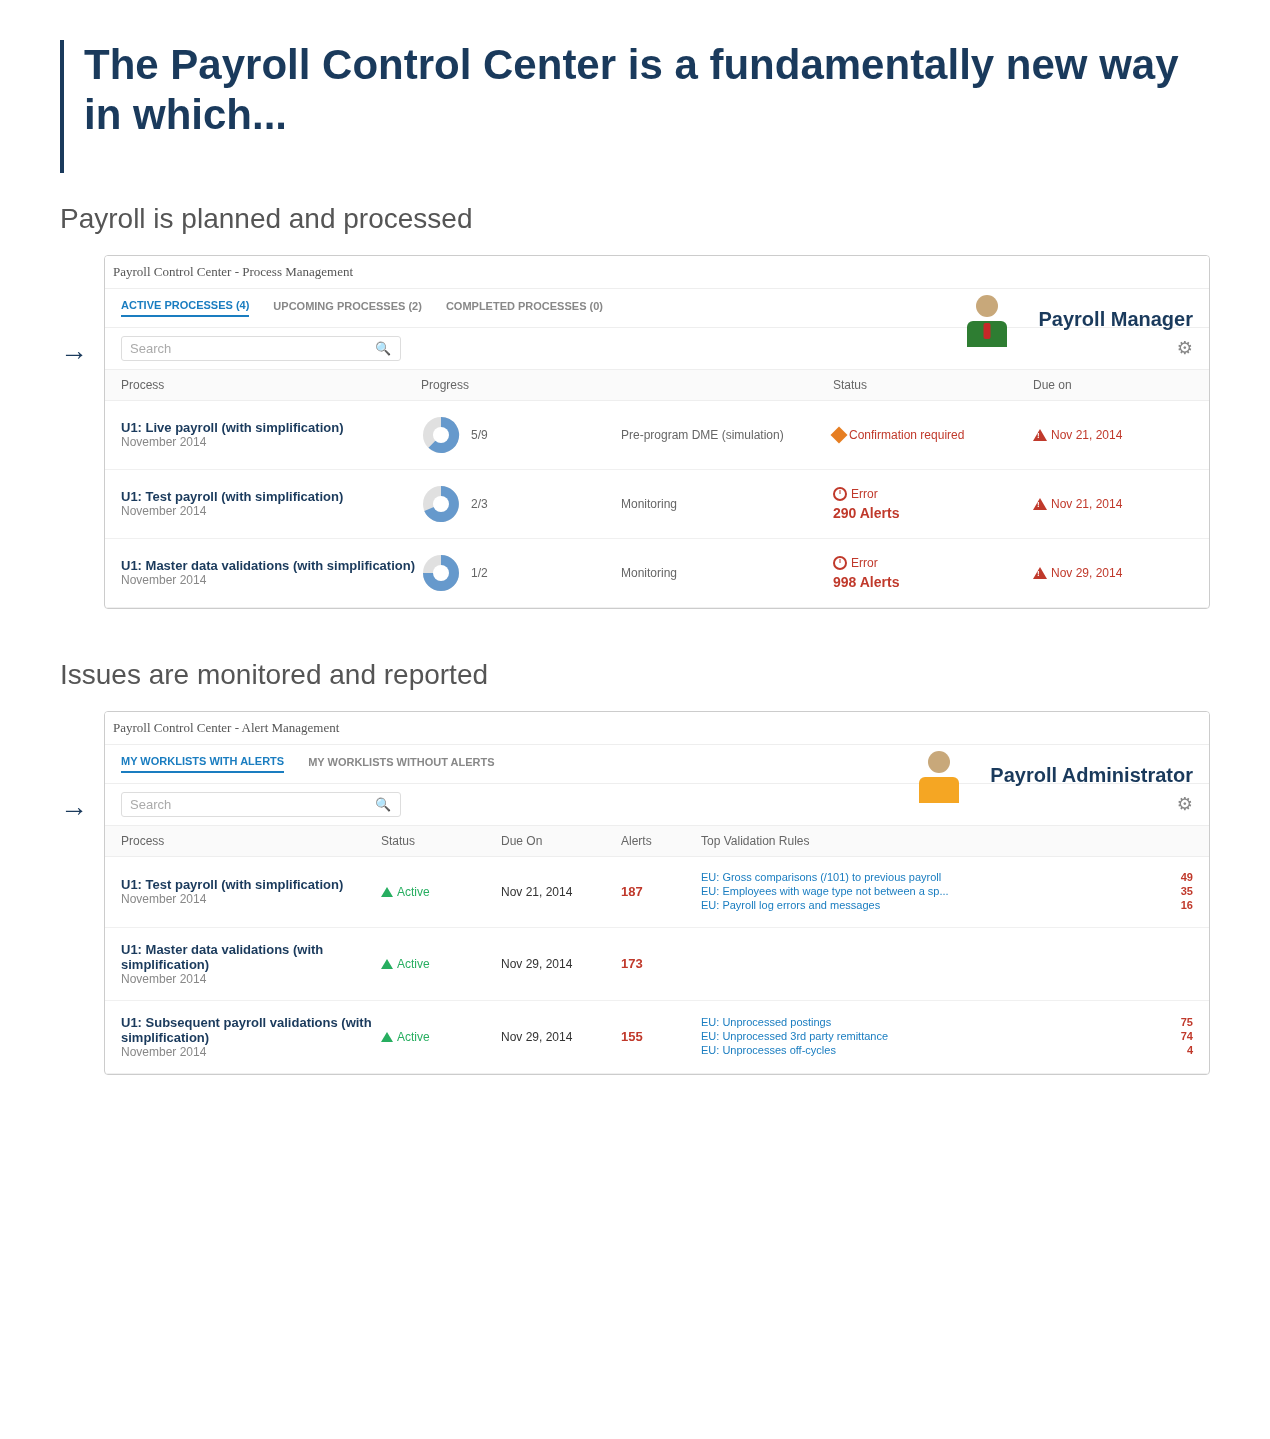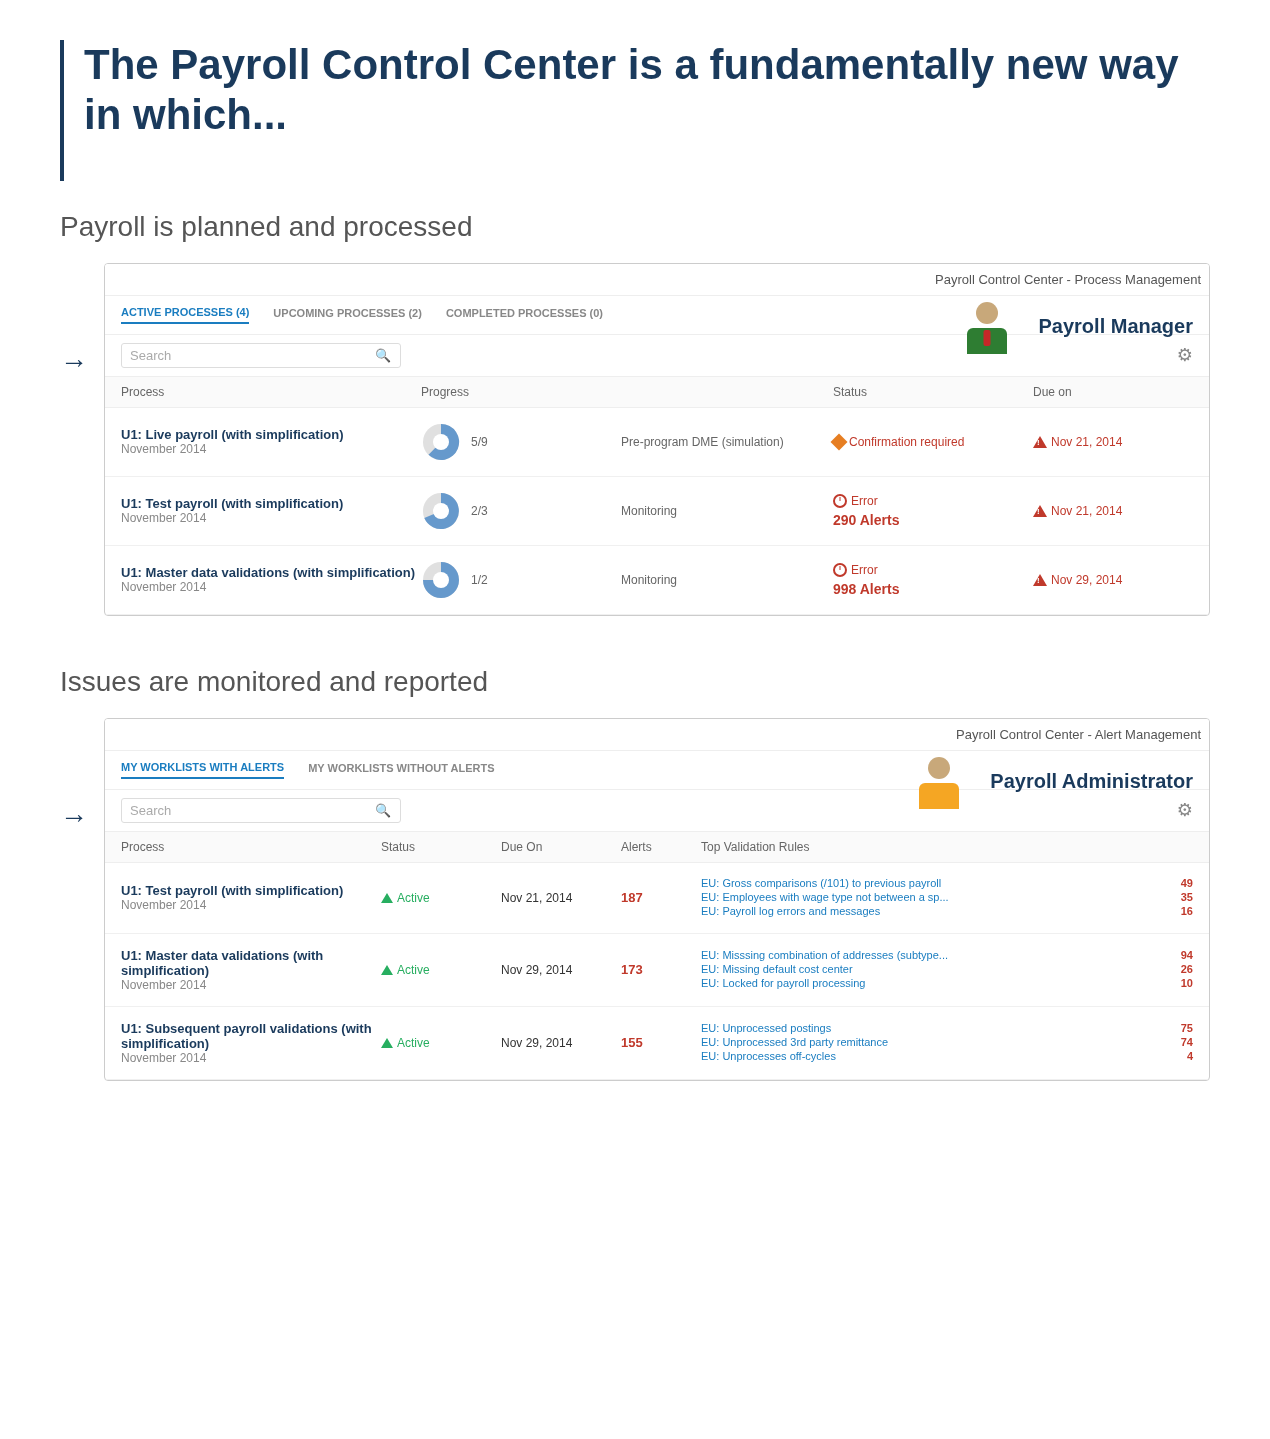--- a/index.html
+++ b/index.html
@@ -10,21 +10,21 @@
       width: 1270px;
       min-height: 1439px;
       padding: 40px 60px;
     }
 
     .main-title {
       font-size: 42px;
       font-weight: bold;
       color: #1a3a5c;
       line-height: 1.2;
-      margin-bottom: 40px;
+      margin-bottom: 32px;
       border-left: 4px solid #1a3a5c;
       padding-left: 20px;
       margin-left: -24px;
     }
 
     .section-title {
       font-size: 28px;
       color: #555;
       margin-bottom: 20px;
       font-weight: normal;
@@ -32,26 +32,27 @@
 
     .panel {
       border: 1px solid #ccc;
       border-radius: 4px;
       background: #fff;
       width: 100%;
       overflow: hidden;
     }
 
     .panel-header {
-      text-align: right;
+      text-align: left;
       padding: 8px;
       font-size: 13px;
       color: #555;
       border-bottom: 1px solid #eee;
       background: #fff;
+      font-family: Liberation Serif, serif;
     }
 
     .panel-tabs {
       display: flex;
       align-items: center;
       padding: 10px 16px;
       border-bottom: 1px solid #eee;
       position: relative;
     }
 
@@ -530,34 +531,20 @@
         <div>
           <div class="process-name">U1: Master data validations (with simplification)</div>
           <div class="process-date">November 2014</div>
         </div>
         <div class="active-status">
           <span class="active-triangle"></span>
           <span>Active</span>
         </div>
         <div style="font-size:12px;">Nov 29, 2014</div>
         <div class="alerts-count">173</div>
-        <div class="validation-rules">
-          <div class="validation-row">
-            <span class="validation-text">EU: Misssing combination of addresses (subtype...</span>
-            <span class="validation-num">94</span>
-          </div>
-          <div class="validation-row">
-            <span class="validation-text">EU: Missing default cost center</span>
-            <span class="validation-num">26</span>
-          </div>
-          <div class="validation-row">
-            <span class="validation-text">EU: Locked for payroll processing</span>
-            <span class="validation-num">10</span>
-          </div>
-        </div>
       </div>
 
       <div class="table-row alert-table-row">
         <div>
           <div class="process-name">U1: Subsequent payroll validations (with simplification)</div>
           <div class="process-date">November 2014</div>
         </div>
         <div class="active-status">
           <span class="active-triangle"></span>
           <span>Active</span>

